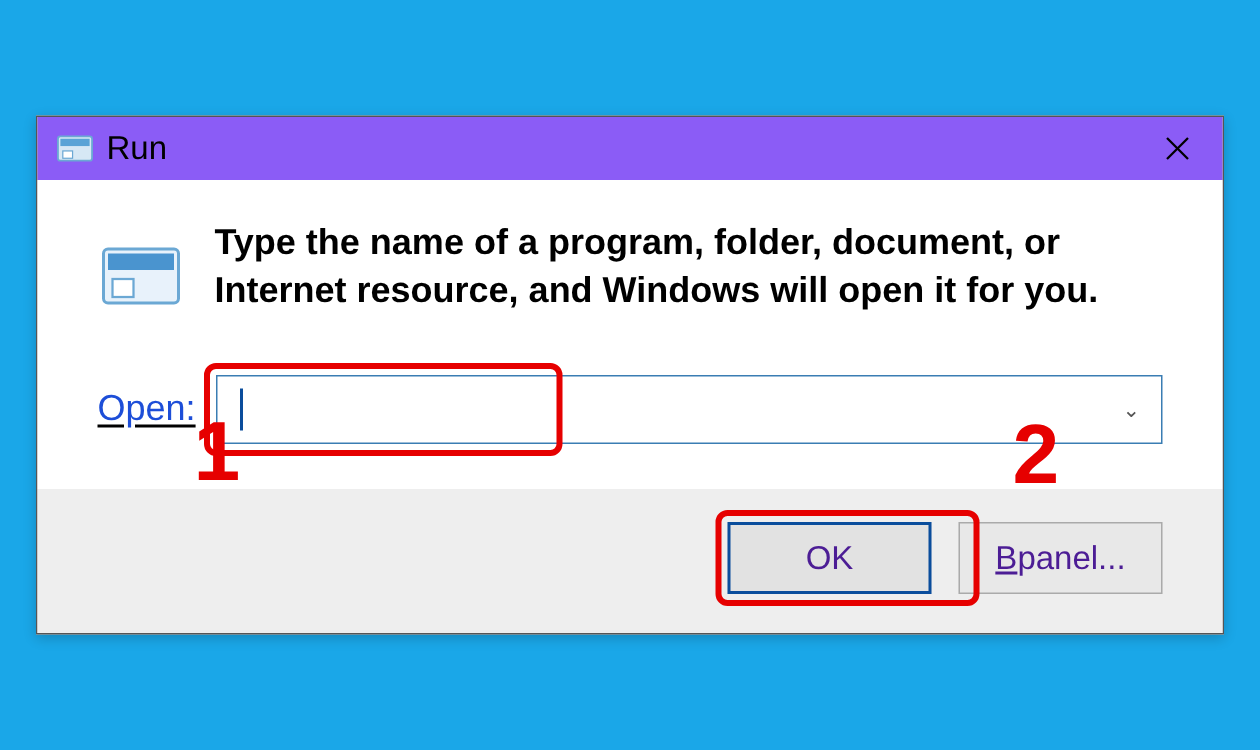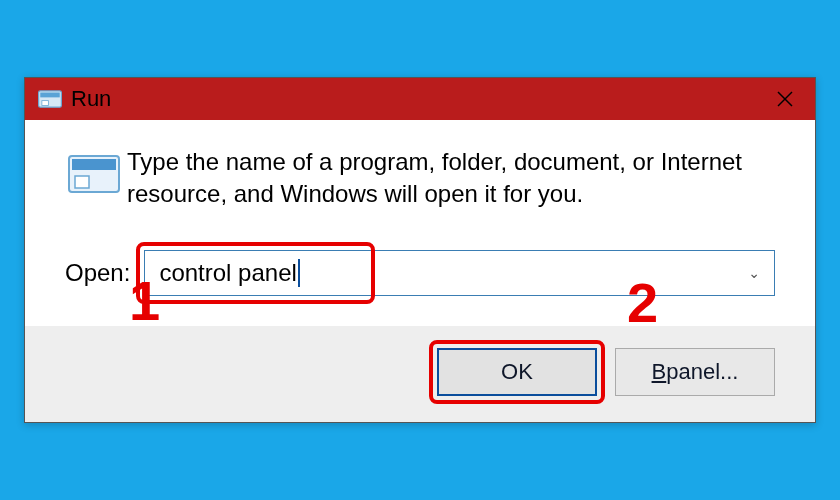--- a/index.html
+++ b/index.html
@@ -18,21 +18,21 @@
       background: #fff;
       border: 1px solid #555;
       box-shadow: 0 2px 8px rgba(0,0,0,0.2);
       position: relative;
     }
     .titlebar {
       display: flex;
       align-items: center;
       justify-content: space-between;
       padding: 6px 8px 6px 12px;
-      background: #b91c1c;
+      background: #8b5cf6;
       text-align: right;
     }
     .titlebar-left { display: flex; align-items: center; gap: 8px; }
     .title-icon { width: 26px; height: 26px; }
     .title-text { font-size: 22px; color: #000; }
     .close-btn {
       width: 44px;
       height: 30px;
       display: flex;
       align-items: center;
@@ -43,38 +43,40 @@
       font-size: 20px;
       color: #000;
     }
     .body {
       padding: 26px 40px 30px 40px;
       background: #fff;
       position: relative;
     }
     .instruction-row {
       display: flex;
-      align-items: flex-start;
-      gap: 4px;
+      align-items: flex-end;
+      gap: 20px;
+      font-weight: bold;
     }
     .run-icon-large { width: 58px; height: 52px; flex-shrink: 0; margin-top: 2px; }
     .instruction-text {
       font-size: 24px;
       color: #000;
       line-height: 1.35;
     }
     .open-row {
       display: flex;
       align-items: center;
       margin-top: 40px;
       gap: 14px;
     }
     .open-label {
       font-size: 24px;
-      color: #000000;
+      color: #1d4ed8;
+      text-decoration: underline;
       text-decoration-color: #000;
       text-underline-offset: 3px;
     }
     .combo-wrap {
       position: relative;
       flex: 1;
     }
     .redbox {
       position: absolute;
       border: 4px solid #e60000;
@@ -115,26 +117,26 @@
     }
     .footer {
       background: #eee;
       padding: 22px 40px 26px 40px;
       display: flex;
       justify-content: flex-end;
       gap: 18px;
       position: relative;
     }
     .btn {
-      width: 160px;
+      width: 136px;
       height: 48px;
       background: #e8e8e8;
       border: 1px solid #aaa;
       font-size: 22px;
-      color: #0f172a;
+      color: #4c1d95;
       cursor: pointer;
       display: flex;
       align-items: center;
       justify-content: center;
     }
     .btn.ok { border: 2px solid #0a4d9c; background: #e2e2e2; }
     .redbox-ok {
       position: absolute;
       border: 4px solid #e60000;
       border-radius: 8px;
@@ -181,21 +183,20 @@
         <rect x="7" y="11" width="44" height="11" fill="#4a94cf"></rect>
         <rect x="10" y="28" width="14" height="12" fill="#fff" stroke="#6ba8d4" stroke-width="1.5"></rect>
       </svg>
       <div class="instruction-text">Type the name of a program, folder, document, or Internet resource, and Windows will open it for you.</div>
     </div>
 
     <div class="open-row">
       <span class="open-label">Open:</span>
       <div class="combo-wrap">
         <div class="combo">
-          <span class="combo-text">control panel</span>
             <span class="caret"></span>
           <span class="chevron">⌄</span>
         </div>
         <div class="redbox redbox-input"></div>
       </div>
     </div>
 
     <div class="annotation ann1">1</div>
   </div>
 

